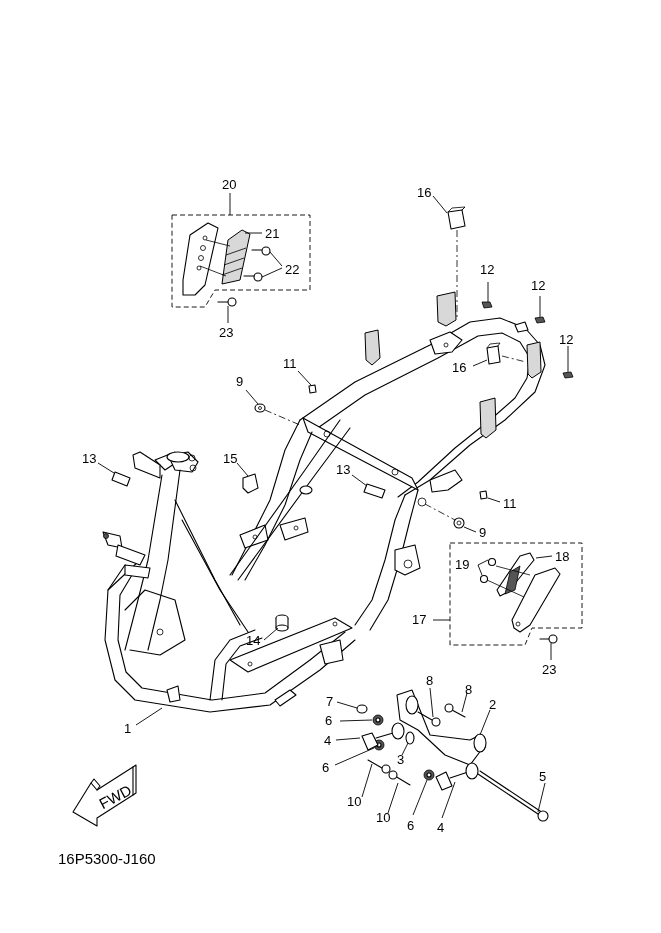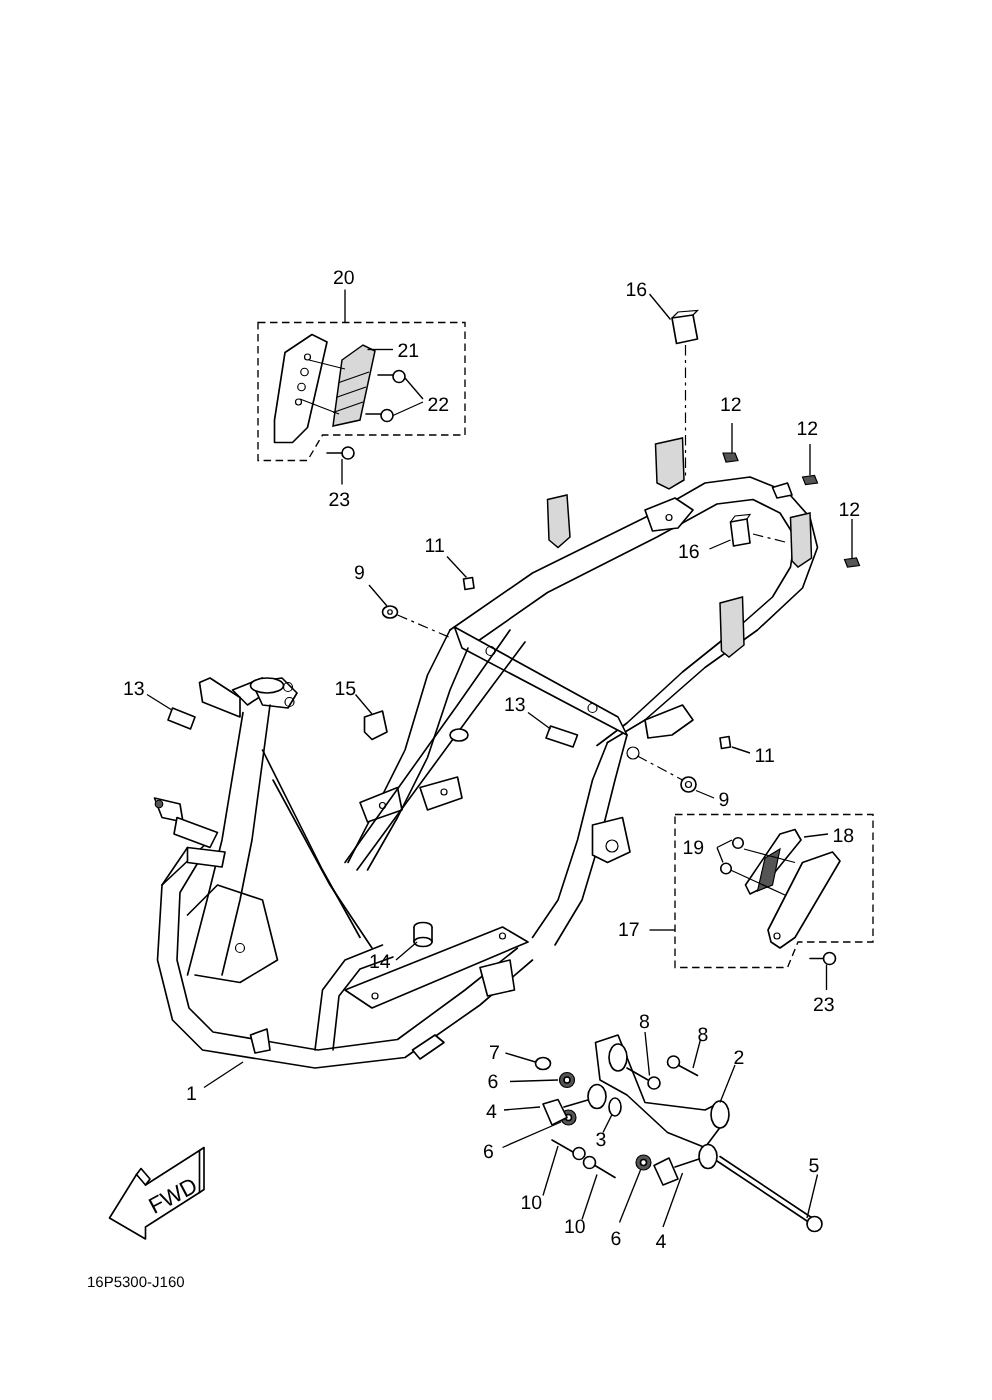--- a/index.html
+++ b/index.html
@@ -8,21 +8,21 @@
   #diagram { position: absolute; left: 0; top: 0; width: 661px; height: 933px; }
   .ln { fill: none; stroke: #000; stroke-width: 1.1; stroke-linejoin: round; stroke-linecap: round; }
   .lnw { fill: #fff; stroke: #000; stroke-width: 1.1; stroke-linejoin: round; }
   .thin { fill: none; stroke: #000; stroke-width: 0.8; }
   .dash { fill: none; stroke: #000; stroke-width: 0.9; stroke-dasharray: 5 3; }
   .dashdot { fill: none; stroke: #000; stroke-width: 0.8; stroke-dasharray: 7 3 2 3; }
   .gray { fill: #d8d8d8; stroke: #000; stroke-width: 1; }
   .dark { fill: #555; stroke: #000; stroke-width: 0.8; }
   .callout { font-family: "Liberation Sans", sans-serif; font-size: 13px; fill: #000; }
   .leader { fill: none; stroke: #000; stroke-width: 0.9; }
-  .code { position: absolute; left: 58px; top: 850px; font-size: 10px; color: #000;
+  .code { position: absolute; left: 58px; top: 850px; font-size: 15px; color: #000;
           font-family: "Liberation Sans", sans-serif; }
 </style>
 </head>
 <body>
 
 <svg id="diagram" viewBox="0 0 661 933" xmlns="http://www.w3.org/2000/svg">
 
   <g>
 
     <path class="ln" d="M300,420 L355,382 L430,345 L470,322 L500,318 L525,328 L540,345 L545,365 L535,392 L505,420 L470,445 L430,480 L405,495"></path>

